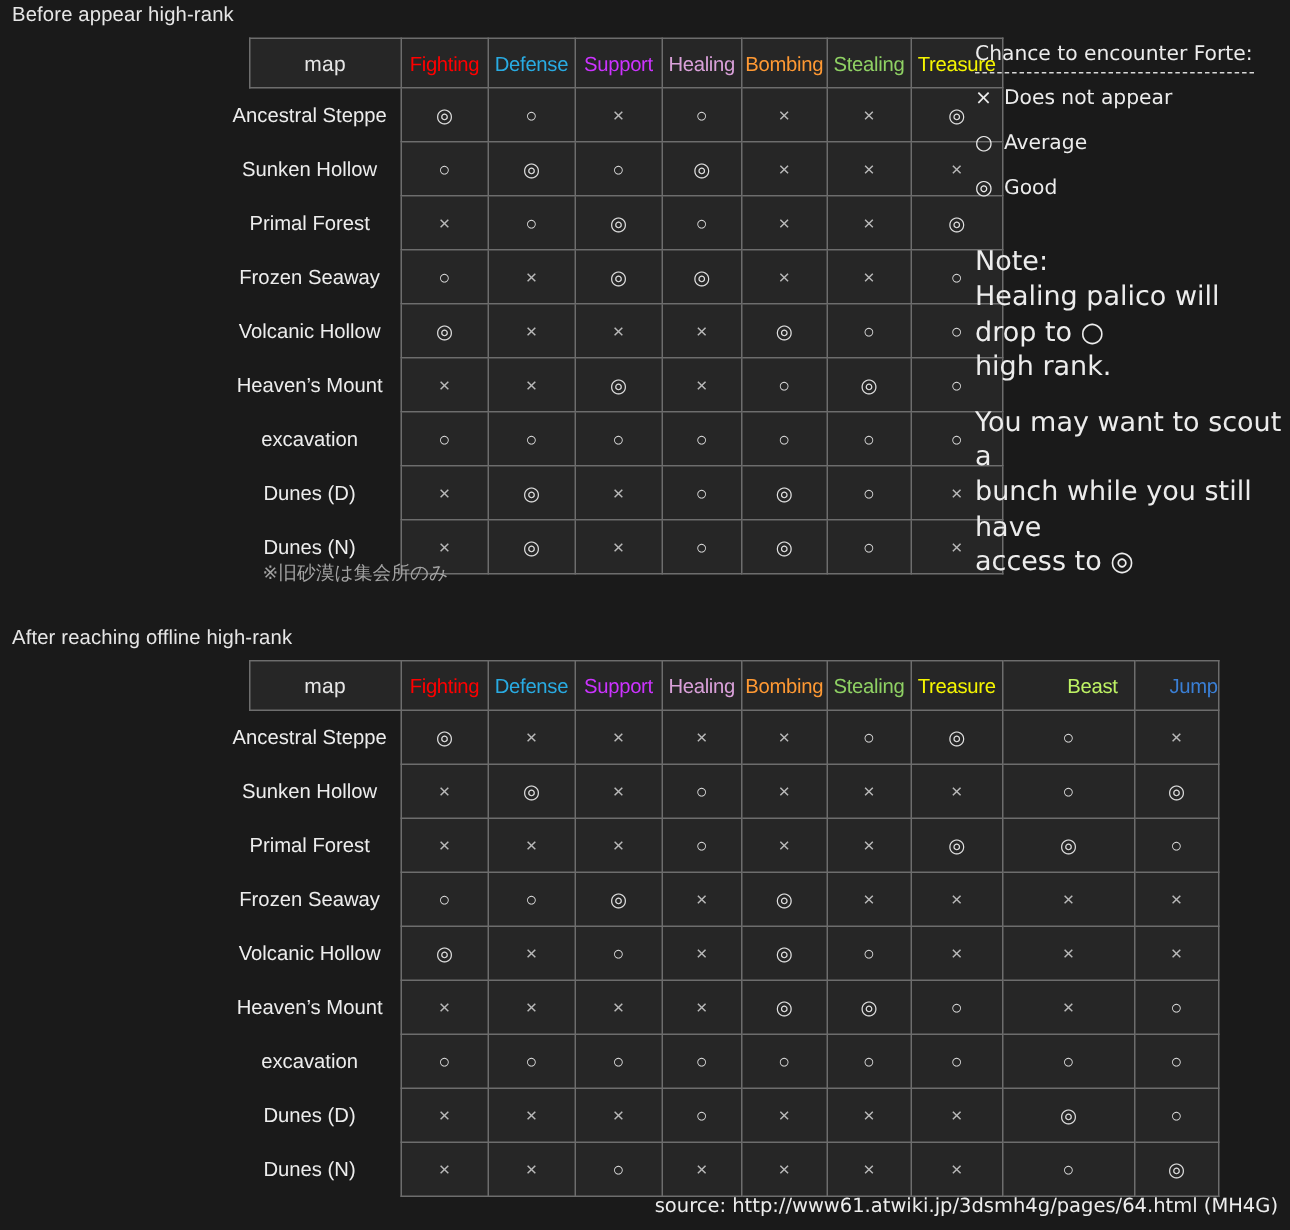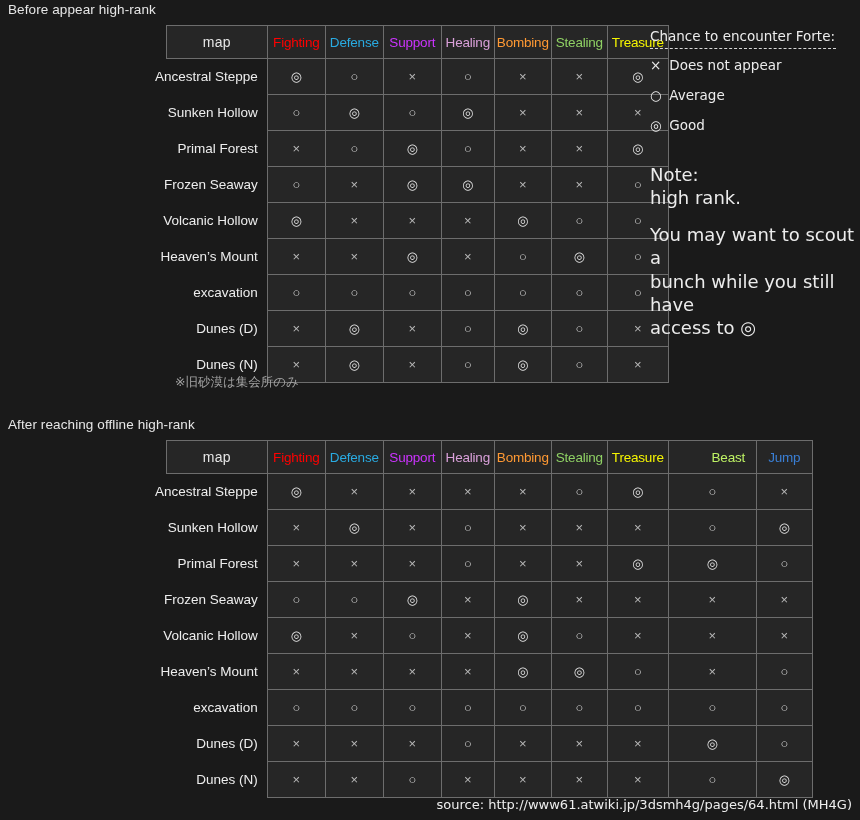--- a/index.html
+++ b/index.html
@@ -37,21 +37,21 @@
     background: #262626;
     text-align: center;
     vertical-align: middle;
     padding: 0;
     font-weight: normal;
   }
   
   .matrix td.rowlabel {
     border: none;
     background: transparent;
-    text-align: right;
+    text-align: center;
     padding-right: 9px;
     color: #ededed;
     font-size: 13.5px;
     white-space: nowrap;
     margin-top: 16px;
   }
   .matrix th.maphead {
     color: #e6e6e6;
     font-size: 14px;
     letter-spacing: 0.2px;
@@ -247,21 +247,21 @@
         <td class="rowlabel" style="width: 0px;"></td>
         <th class="maphead" style="width: 85px; height: 32px;">map</th>
         <th class="colhead" style="color: rgb(255, 0, 0); width: 57px;">Fighting</th>
         <th class="colhead" style="color: rgb(41, 171, 226); width: 57px;">Defense</th>
         <th class="colhead" style="color: rgb(204, 51, 255); width: 57px;">Support</th>
         <th class="colhead" style="color: rgb(217, 160, 217); width: 52px;">Healing</th>
         <th class="colhead" style="color: rgb(255, 153, 51); width: 56px;">Bombing</th>
         <th class="colhead" style="color: rgb(143, 209, 100); width: 55px;">Stealing</th>
         <th class="colhead" style="color: rgb(245, 245, 0); width: 60px;">Treasure</th>
         <th class="colhead" style="color: #bef264; width: 55px; padding-left: 32px;">Beast</th>
-        <th class="colhead" style="color: rgb(58, 127, 213); width: 55px;">Jump</th>
+        <th class="colhead" style="color: rgb(58, 127, 213); width: 55px; text-align: right;">Jump</th>
       </tr>
       <tr>
         <td class="rowlabel" colspan="2">Ancestral Steppe</td>
         <td class="cell"><span class="mark dbl">◎</span></td>
         <td class="cell"><span class="mark x">×</span></td>
         <td class="cell"><span class="mark x">×</span></td>
         <td class="cell"><span class="mark x">×</span></td>
         <td class="cell"><span class="mark x">×</span></td>
         <td class="cell"><span class="mark o">○</span></td>
         <td class="cell"><span class="mark dbl">◎</span></td>
@@ -370,20 +370,21 @@
 <div id="legend">
   <div class="legend-title">Chance to encounter Forte:</div>
   <div class="rule"></div>
   <div id="legend-entries">
       <div class="legend-row"><span class="sym">×</span><span> Does not appear</span></div>
       <div class="legend-row"><span class="sym">○</span><span> Average</span></div>
       <div class="legend-row"><span class="sym">◎</span><span> Good</span></div>
     </div>
   <div class="note-block">
     <div>Note:</div>
+    <div>Healing palico will drop to ○</div>
     <div>high rank.</div>
     <div class="spacer"></div>
     <div>You may want to scout a</div>
     <div>bunch while you still have</div>
     <div>access to ◎</div>
   </div>
 </div>
 
 <div id="source">source:  http://www61.atwiki.jp/3dsmh4g/pages/64.html  (MH4G)</div>
 

